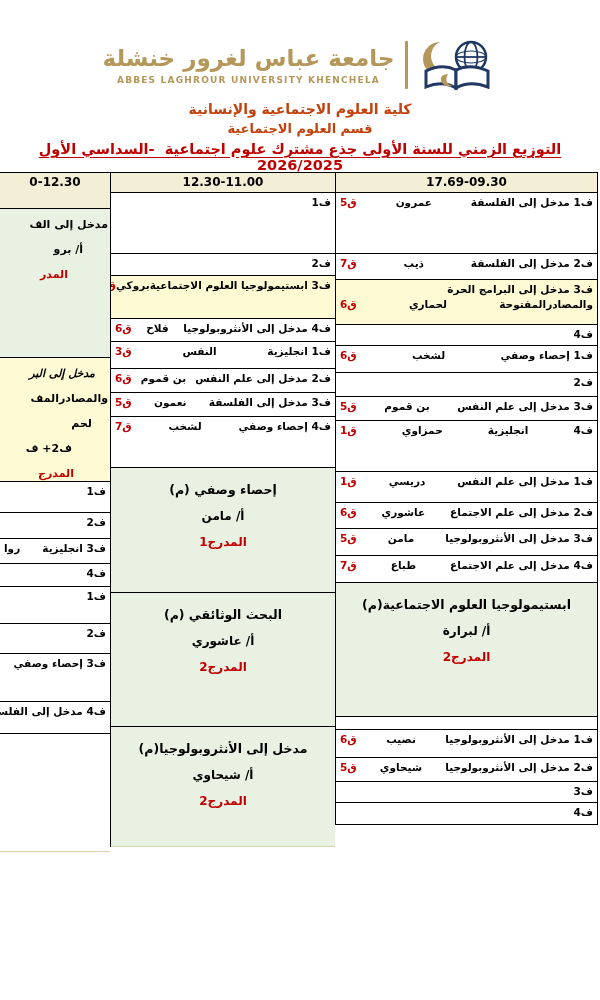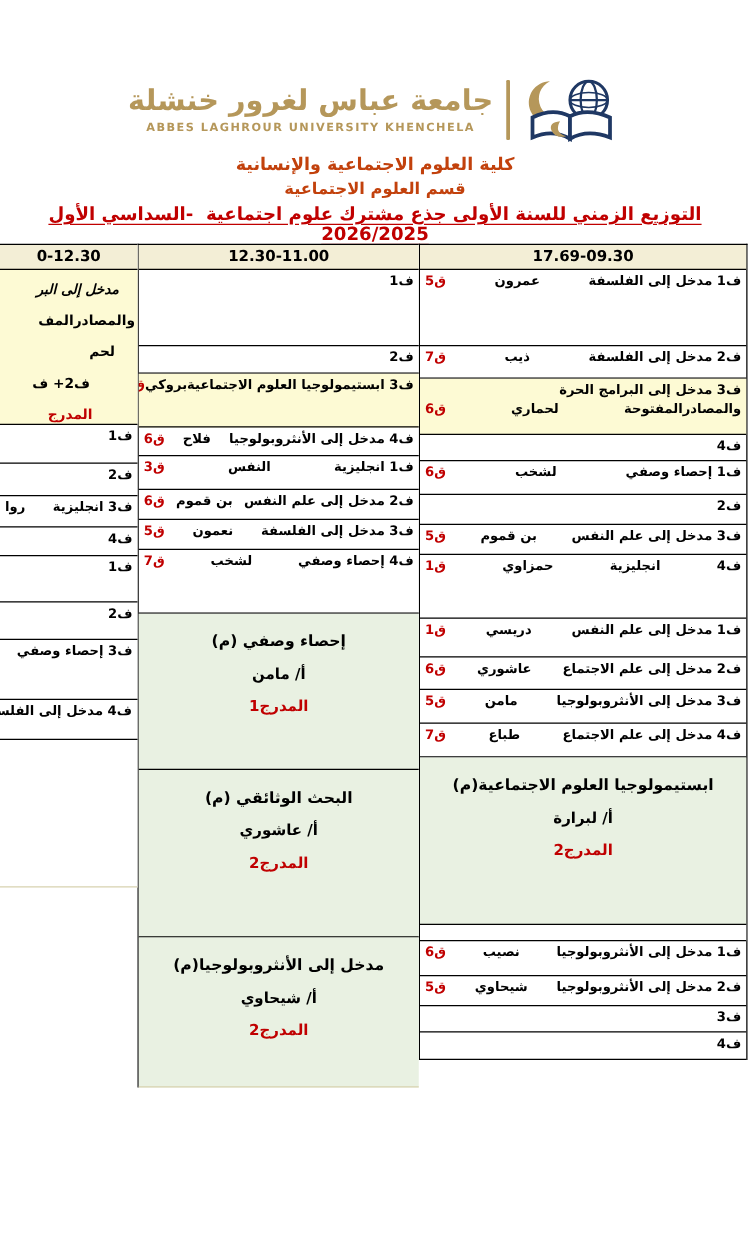--- a/index.html
+++ b/index.html
@@ -1,18 +1,18 @@
 <!DOCTYPE html>
 <html style="--red: #c00000; --gold: #b5975a; --navy: #1f3864; --hbg: #f3eed6; --yellow: #fdfad4; --green: #e9f1e2;"><head>
 <meta charset="utf-8">
 <style>
   html,body{margin:0;padding:0;background:#ffffff;}
   body{width:600px;height:1000px;position:relative;overflow:hidden;
        font-family:"DejaVu Sans",sans-serif;}
-  .page{position:absolute;inset:0;background:#fff;margin-top:23px;}
+  .page{position:absolute;inset:0;background:#fff;}
 
   
   .brand{position:absolute;top:36px;left:0;width:600px;display:flex;
          justify-content:center;align-items:center;gap:10px;}
   .brand-text{text-align:center;}
   .brand-ar{font-size:23px;font-weight:bold;color:var(--gold);line-height:1.15;
             direction:rtl;letter-spacing:1px;}
   .brand-en{font-size:9px;font-weight:bold;color:var(--gold);letter-spacing:1.2px;margin-top:3px;}
   .brand-divider{width:3px;height:48px;background:var(--gold);border-radius:1px;}
   .logo{width:80px;height:58px;}
@@ -266,21 +266,26 @@
           <div class="lec-prof">أ/ عاشوري</div>
           <div class="lec-hall red">المدرج2</div>
         </div>
         <div class="cell lec bg-green light" style="height: 120px;">
           <div class="lec-title">مدخل إلى الأنثروبولوجيا(م)</div>
           <div class="lec-prof">أ/ شيحاوي</div>
           <div class="lec-hall red">المدرج2</div>
         </div>
       </div>
     <div class="col col-c">
-        <div class="cell head" style="height: 20px;">0-12.30</div>
+        <div class="cell head" style="height: 36px;">0-12.30</div>
+        <div class="cell frag bg-green" style="height: 149px;">
+          <div class="fline" style="padding-right: 2px;">مدخل إلى الف</div>
+          <div class="fline" style="padding-right: 27px;">أ/ برو</div>
+          <div class="fline red" style="padding-right: 42px;">المدر</div>
+        </div>
         <div class="cell frag bg-yellow" style="height: 124px;">
           <div class="fline" style="padding-right: 15px; font-style: italic;">مدخل إلى البر</div>
           <div class="fline" style="padding-right: 2px; padding-left: 12px;">والمصادرالمف</div>
           <div class="fline" style="padding-right: 18px;">لحم</div>
           <div class="fline" style="padding-right: 38px;">ف2+ ف</div>
           <div class="fline red" style="padding-right: 36px;">المدرج</div>
         </div>
         <div class="cell s" style="height: 31px;">
           <div class="srow">
             <span>ف1</span>

